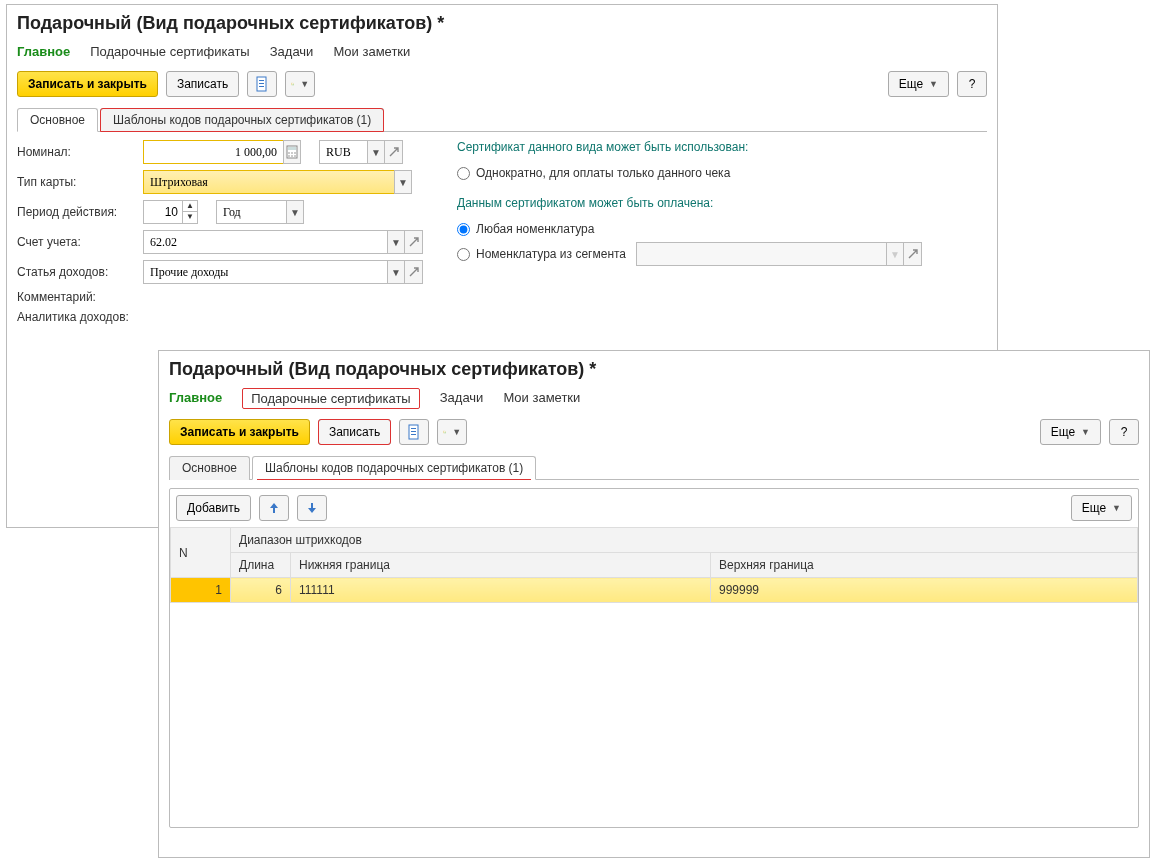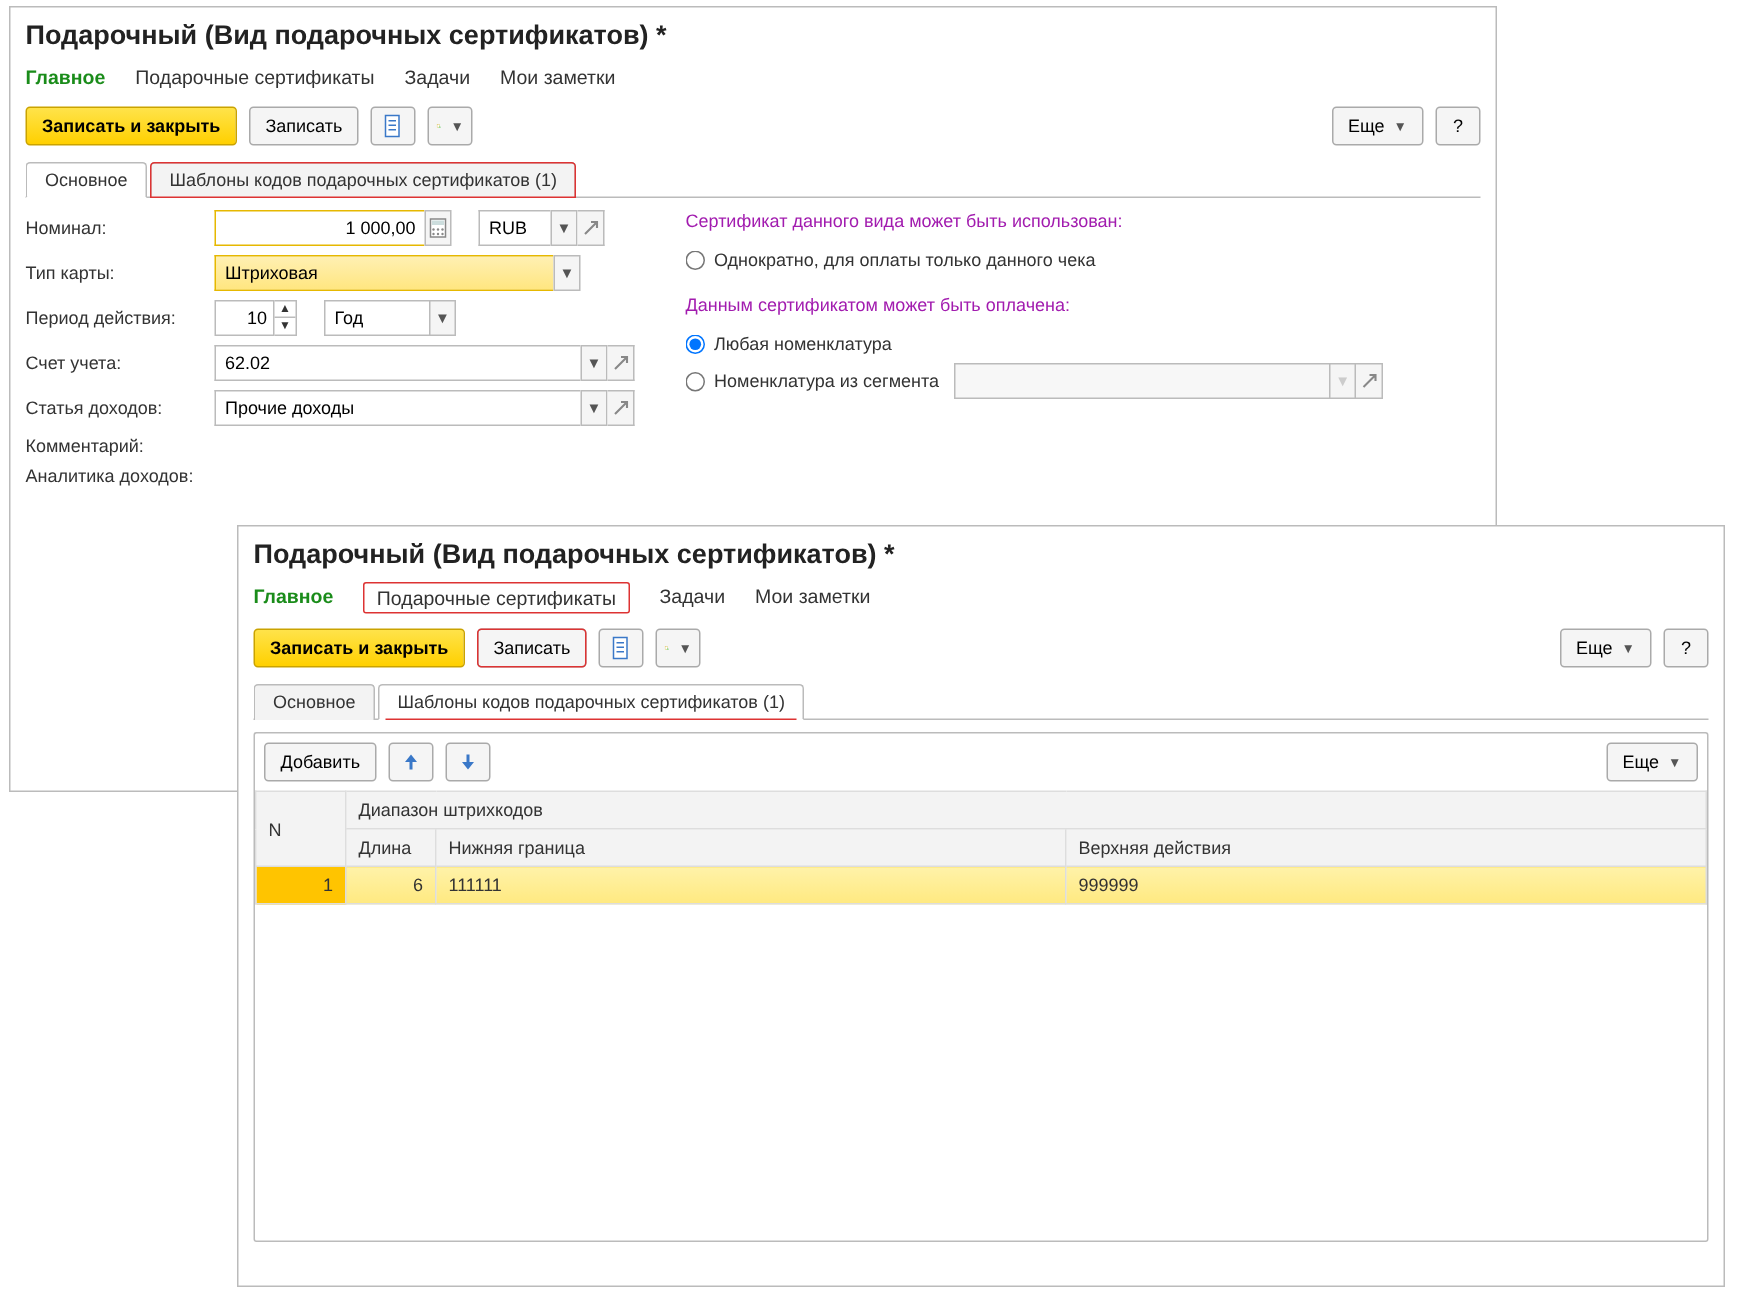--- a/index.html
+++ b/index.html
@@ -109,29 +109,29 @@
     background:#fff;
   }
   .finput.yellow-border { border:1px solid #e6b800; }
   .finput.yellow-fill { background: linear-gradient(#fff0b3,#ffe680); }
   .spinbox {display:flex;}
   .spinbox input{ width:40px; text-align:right; border:1px solid #bbb; height:24px; padding:0 4px; font-size:12px;}
   .spinbox .spins{display:flex;flex-direction:column;border:1px solid #bbb;border-left:none;}
   .spinbox .sp{font-size:8px;height:11px;line-height:10px;width:14px;text-align:center;cursor:pointer;}
   .spinbox .sp:first-child{border-bottom:1px solid #bbb;}
   .combo {display:flex;align-items:stretch;}
-  .combo .finput{border-right:none;}
+  .combo .finput{border-right:none;font-family:Liberation Serif, serif;}
   .combo .cbtn{
     border:1px solid #bbb; background:#f5f5f5; width:18px; display:flex;align-items:center;justify-content:center; font-size:10px; color:#555;cursor:pointer;
   }
   .combo .cbtn + .cbtn { border-left:none;}
   .radio-group{display:flex;flex-direction:column;gap:6px;margin:4px 0 10px 0;}
   .radio-row{display:flex;align-items:center;gap:6px;font-size:12px;}
   .radio-row input[type=radio]{margin:0;}
-  .section-label{font-size:12px;color:#a21caf;margin-bottom:2px;}
+  .section-label{font-size:12px;color:#0f766e;margin-bottom:2px;}
   .table-wrap{border:1px solid #bbb;border-radius:2px;height:340px;display:flex;flex-direction:column;}
   .table-toolbar{display:flex;align-items:center;gap:8px;padding:6px;}
   .table-toolbar .spacer{flex:1;}
   table.grid{border-collapse:collapse;width:100%;}
   table.grid th, table.grid td{border:1px solid #ddd;font-size:12px;padding:5px 8px;text-align:left;}
   table.grid th{background:#f3f3f3;font-weight:normal;}
   tr.sel td{background:linear-gradient(#fff2a8,#ffe980);}
   tr.sel td.num{background:#ffc400;}
   .colN{width:60px;text-align:right;}
   .colLen{width:60px;text-align:right;}
@@ -205,21 +205,21 @@
           <div class="cbtn">
             <svg class="icon" viewBox="0 0 16 16">
                 <path d="M4 12 L12 4 M8 4h4v4" fill="none" stroke="#888" stroke-width="1.4"></path>
               </svg>
           </div>
         </div>
       </div>
       <div class="frow">
         <div class="flabel">Тип карты:</div>
         <div class="combo">
-          <input class="finput yellow-border yellow-fill" style="width: 226px;" value="Штриховая">
+          <input class="finput yellow-border yellow-fill" style="width: 251px;" value="Штриховая">
           <div class="cbtn">▼</div>
         </div>
       </div>
       <div class="frow">
         <div class="flabel">Период действия:</div>
         <div class="spinbox">
           <input value="10" style="">
           <div class="spins">
               <div class="sp">▲</div>
               <div class="sp">▼</div>
@@ -353,21 +353,21 @@
     </div>
     <table class="grid">
       <thead>
         <tr>
           <th rowspan="2" class="colN">N</th>
           <th colspan="3">Диапазон штрихкодов</th>
         </tr>
         <tr>
           <th class="colLen">Длина</th>
           <th style="width:420px;">Нижняя граница</th>
-          <th>Верхняя действия</th>
+          <th>Верхняя граница</th>
         </tr>
       </thead>
       <tbody class="gridbody">
         <tr class="sel">
           <td class="colN num" style="text-align:right;">1</td>
           <td class="colLen" style="text-align:right;">6</td>
           <td>111111</td>
           <td>999999</td>
         </tr>
       </tbody>

